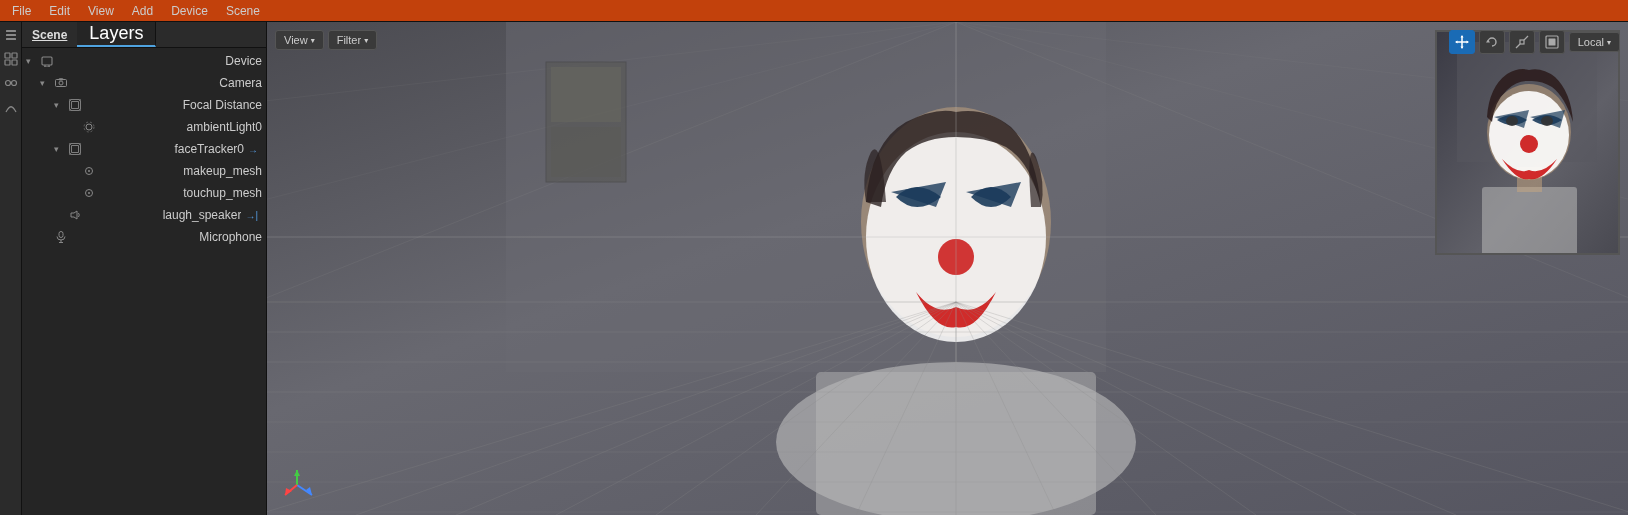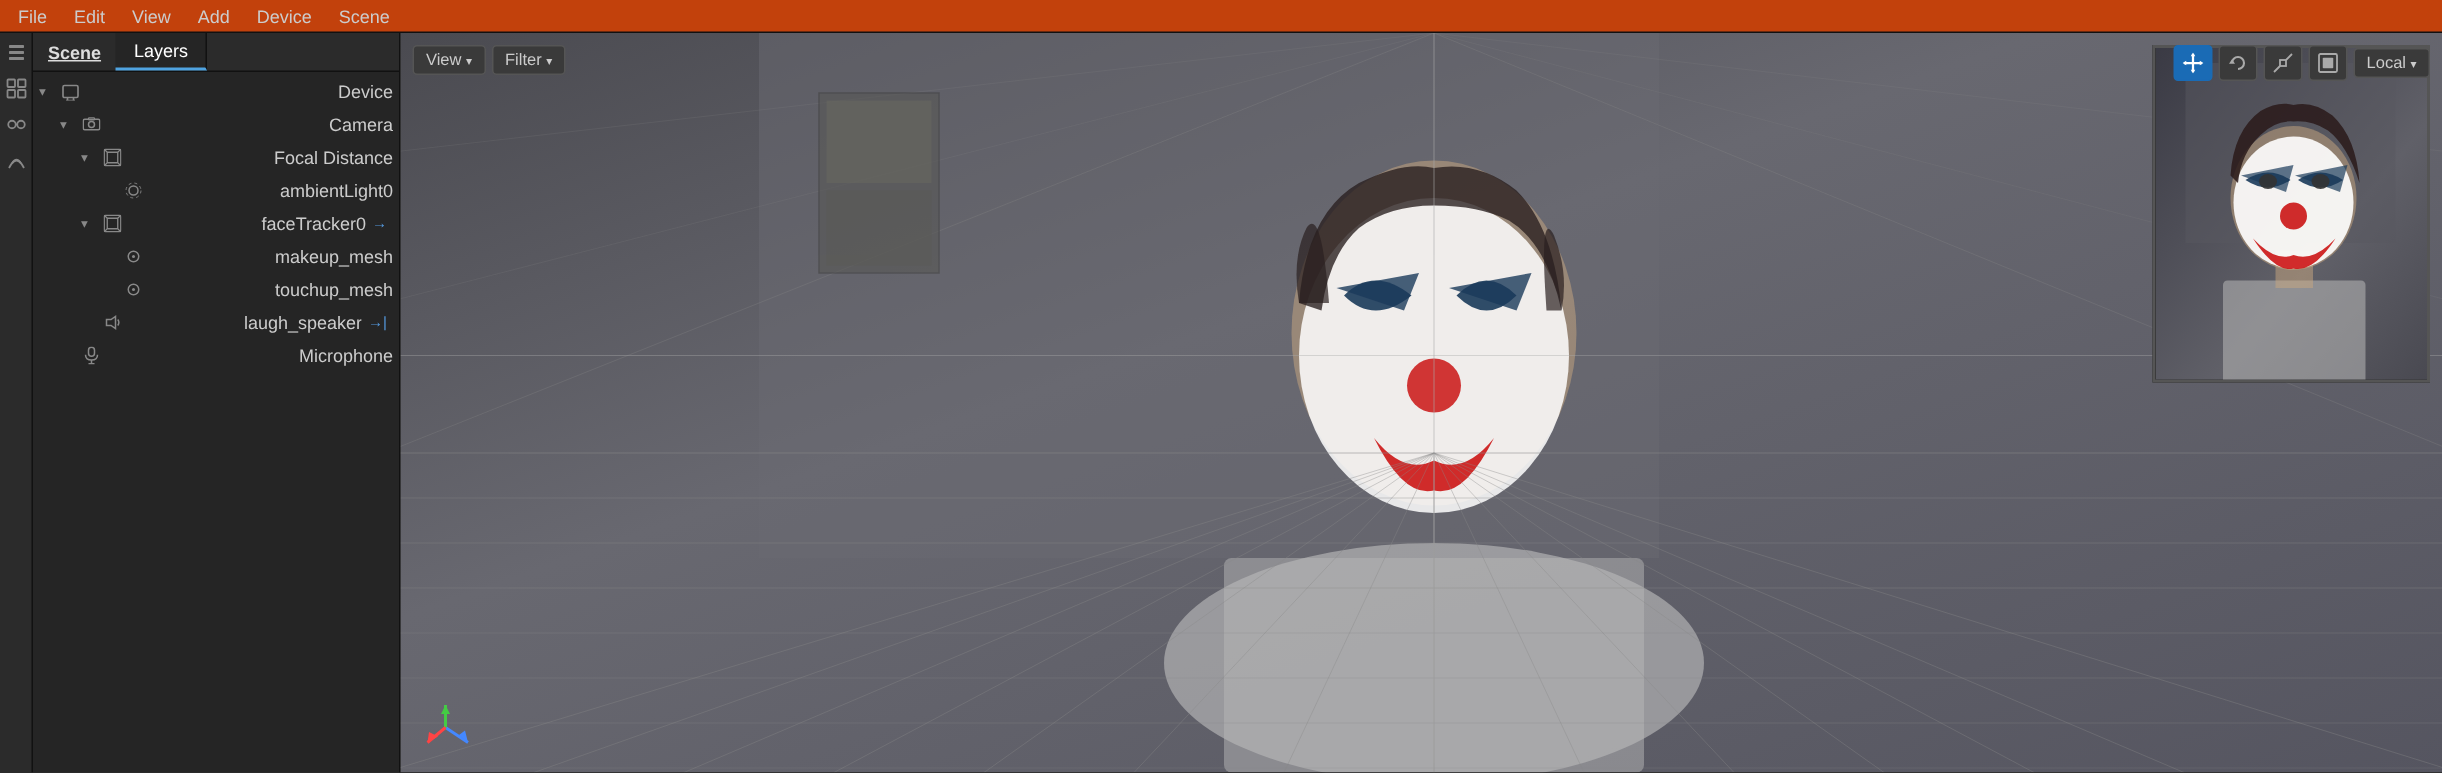--- a/index.html
+++ b/index.html
@@ -71,21 +71,21 @@
 
     
     .panel-tabs {
       display: flex;
       background: #2b2b2b;
       border-bottom: 1px solid #111;
       height: 26px;
     }
     .panel-tab {
       padding: 4px 12px;
-      font-size: 12px;
+      font-size: 18px;
       color: #aaa;
       cursor: pointer;
       border-right: 1px solid #111;
       display: flex;
       align-items: center;
     }
     .panel-tab.active {
       background: #252525;
       color: #fff;
       border-bottom: 2px solid #4fa3e0;

